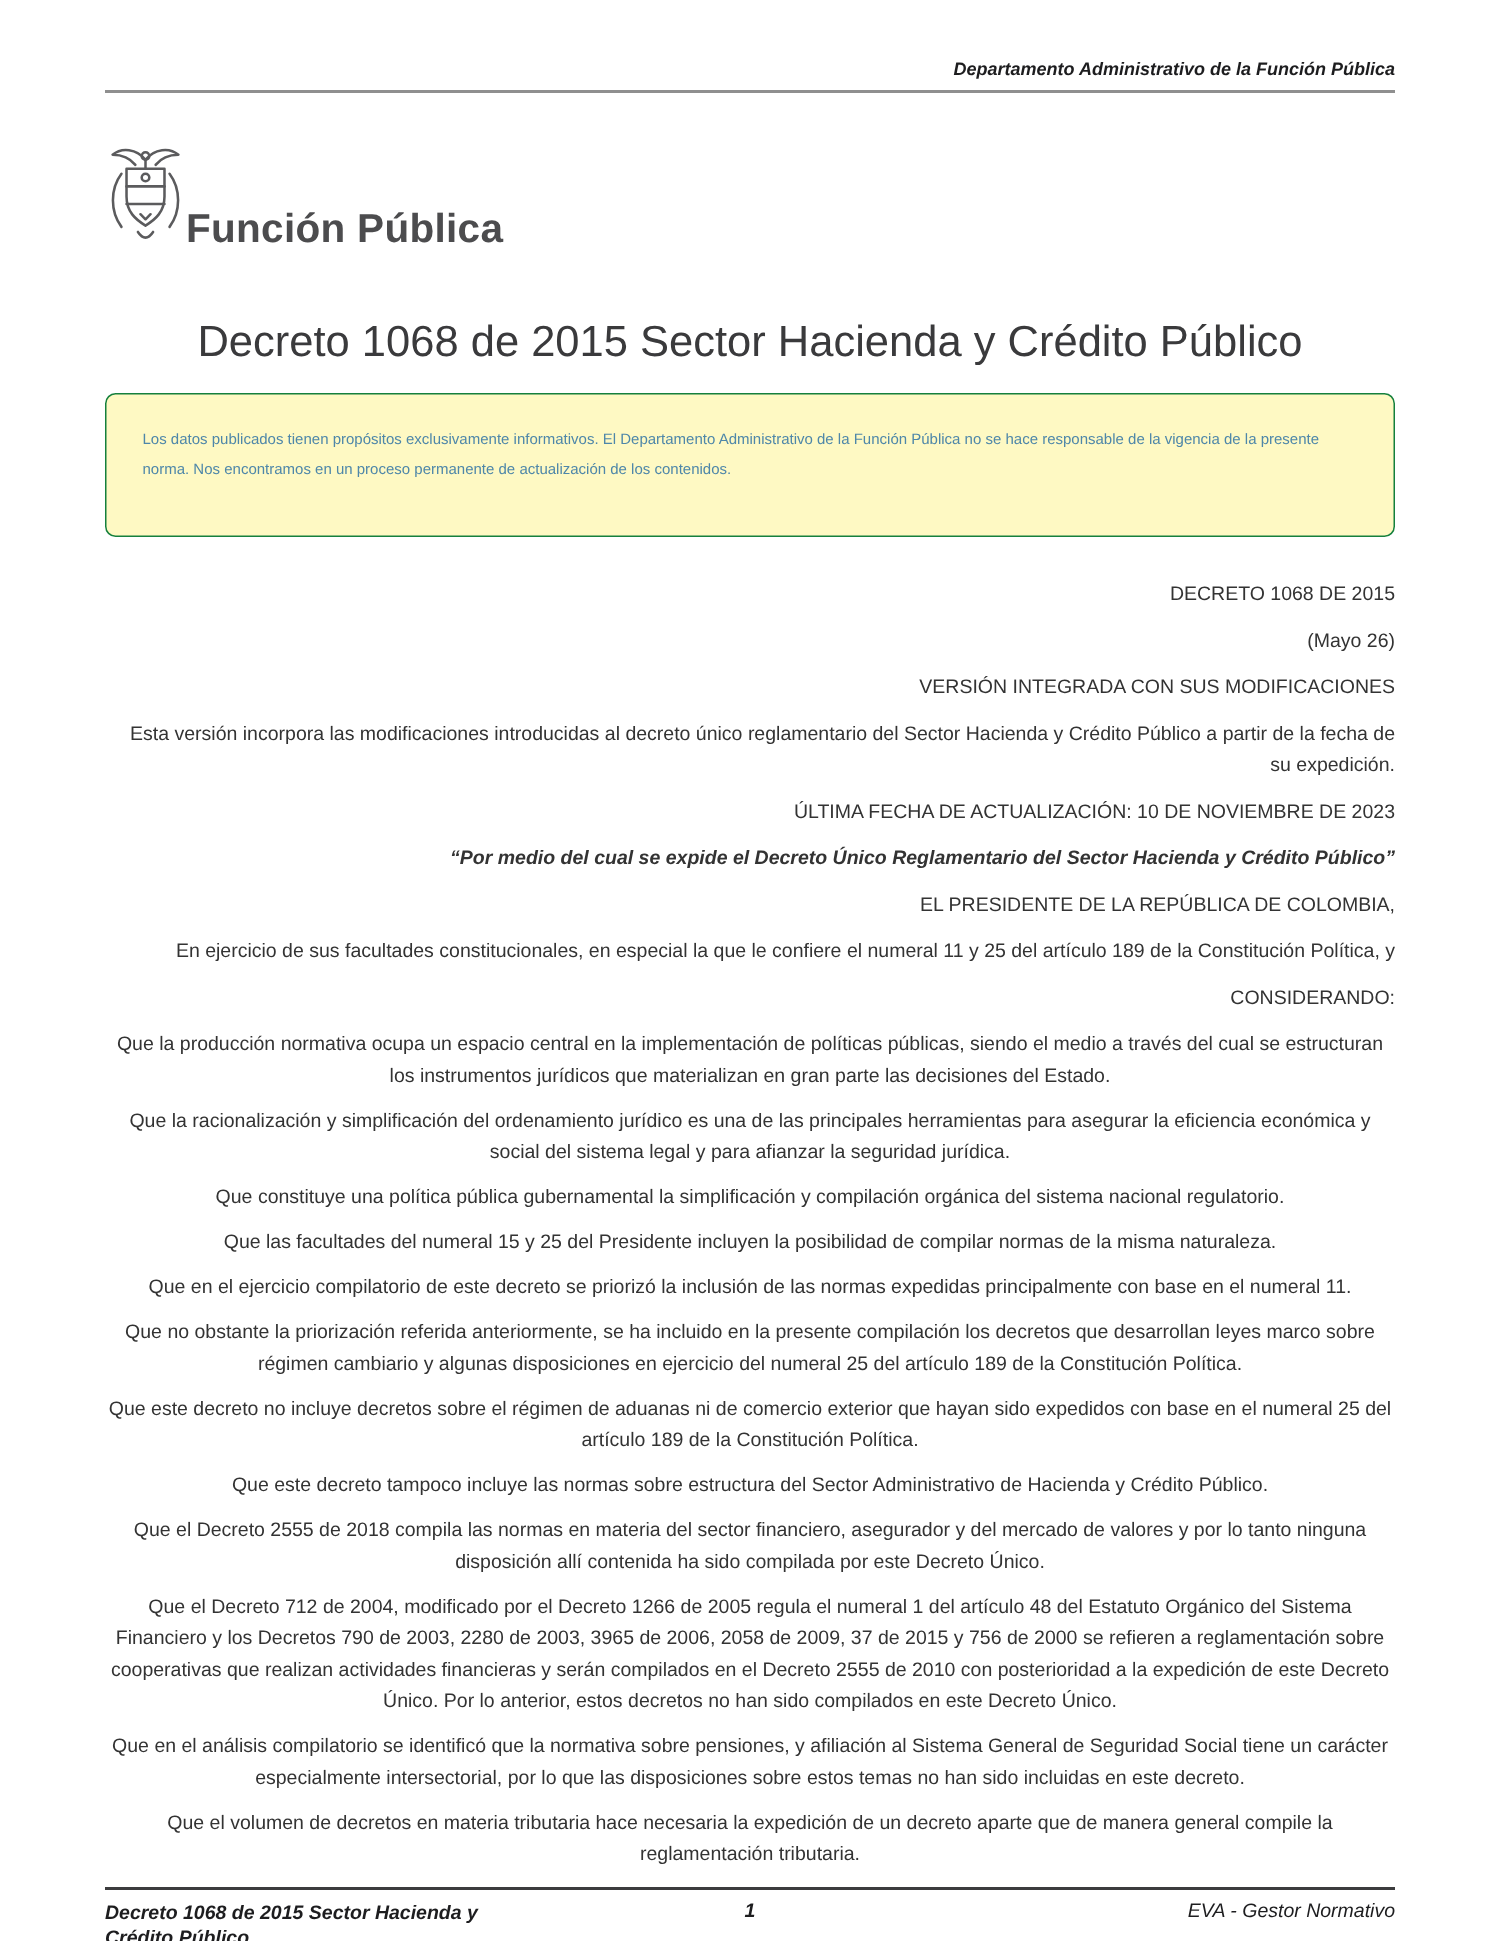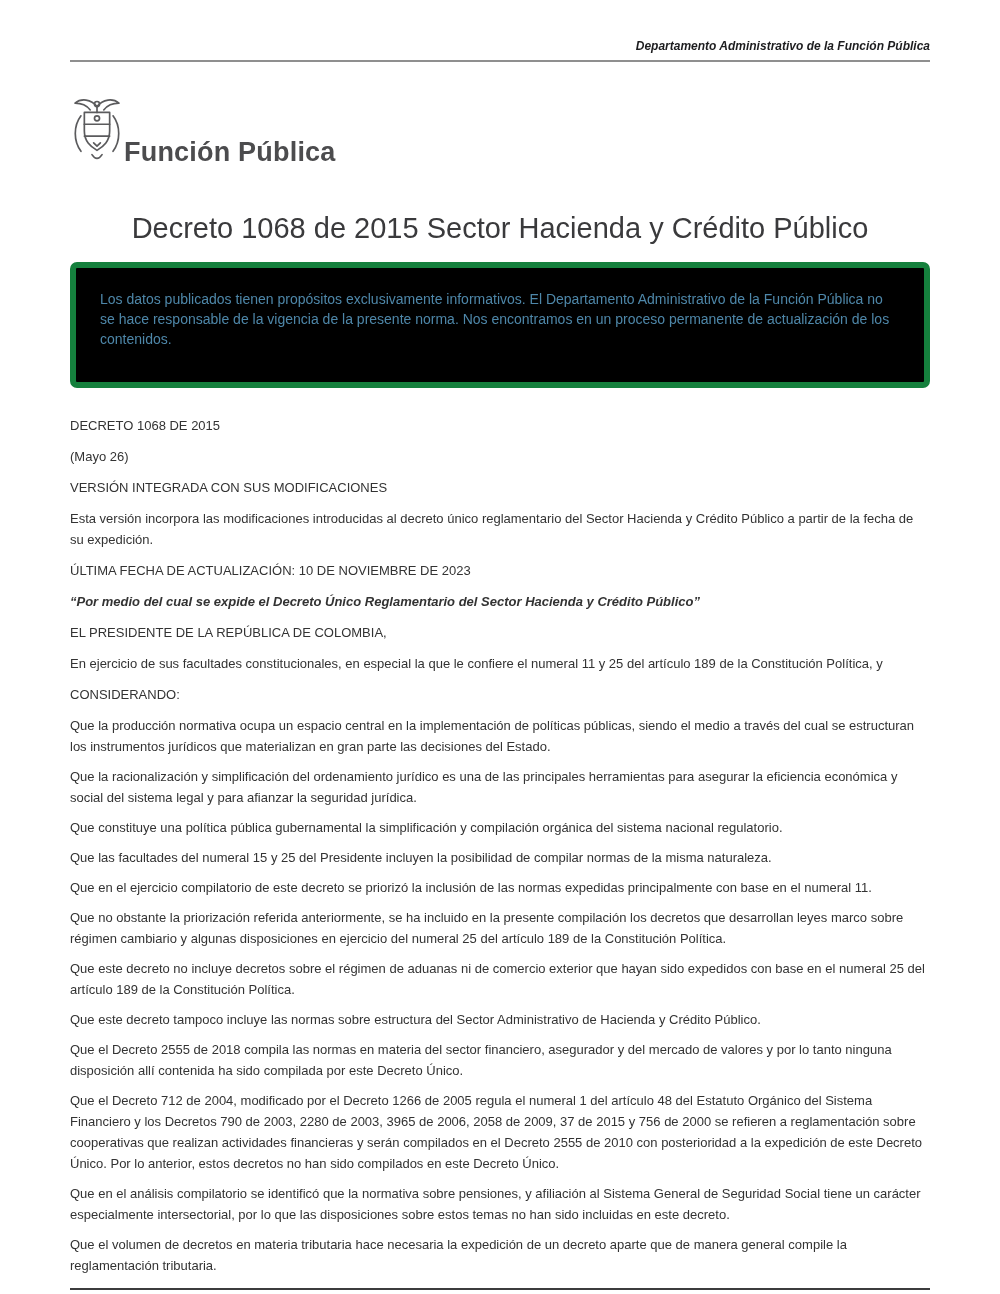--- a/index.html
+++ b/index.html
@@ -29,35 +29,35 @@
   .doc-title {
     margin: 42px 0 0 0;
     text-align: center;
     font-size: 29px; font-weight: normal;
     color: #3a3a3c; line-height: 36px;
   }
 
   
   .notice {
     margin-top: 16px;
-    background: #000000;
-    border: 6px solid #15803d;
+    background: #fef9c3;
+    border: 1px solid #15803d;
     border-radius: 7px;
     padding: 21px 24px 33px 24px;
     color: #4e87a9;
-    font-size: 14px; line-height: 20px;
+    font-size: 10px; line-height: 20px;
   }
 
   
-  .preamble { margin-top: 27px; text-align: left; }
+  .preamble { margin-top: 27px; text-align: right; }
   .preamble p { margin: 0 0 10px 0; font-size: 13px; line-height: 21px; color: #333; }
   .preamble p.italic { font-style: italic; font-weight: bold; }
 
   
-  .considerations { margin-top: 0; text-align: left; }
+  .considerations { margin-top: 0; text-align: center; }
   .considerations p { margin: 0 0 9px 0; font-size: 13px; line-height: 21px; color: #333; }
 
   
   .footer { margin-top: 12px; }
   .footer-rule { border: 0; border-top: 2px solid #3c3c3e; margin: 0 0 6px 0; }
   .footer-row { display: flex; align-items: flex-start; }
   .footer-left {
     flex: 1; max-width: 300px;
     font-size: 13px; font-weight: bold; font-style: italic;
     color: #1d1d1f; line-height: 17px;

